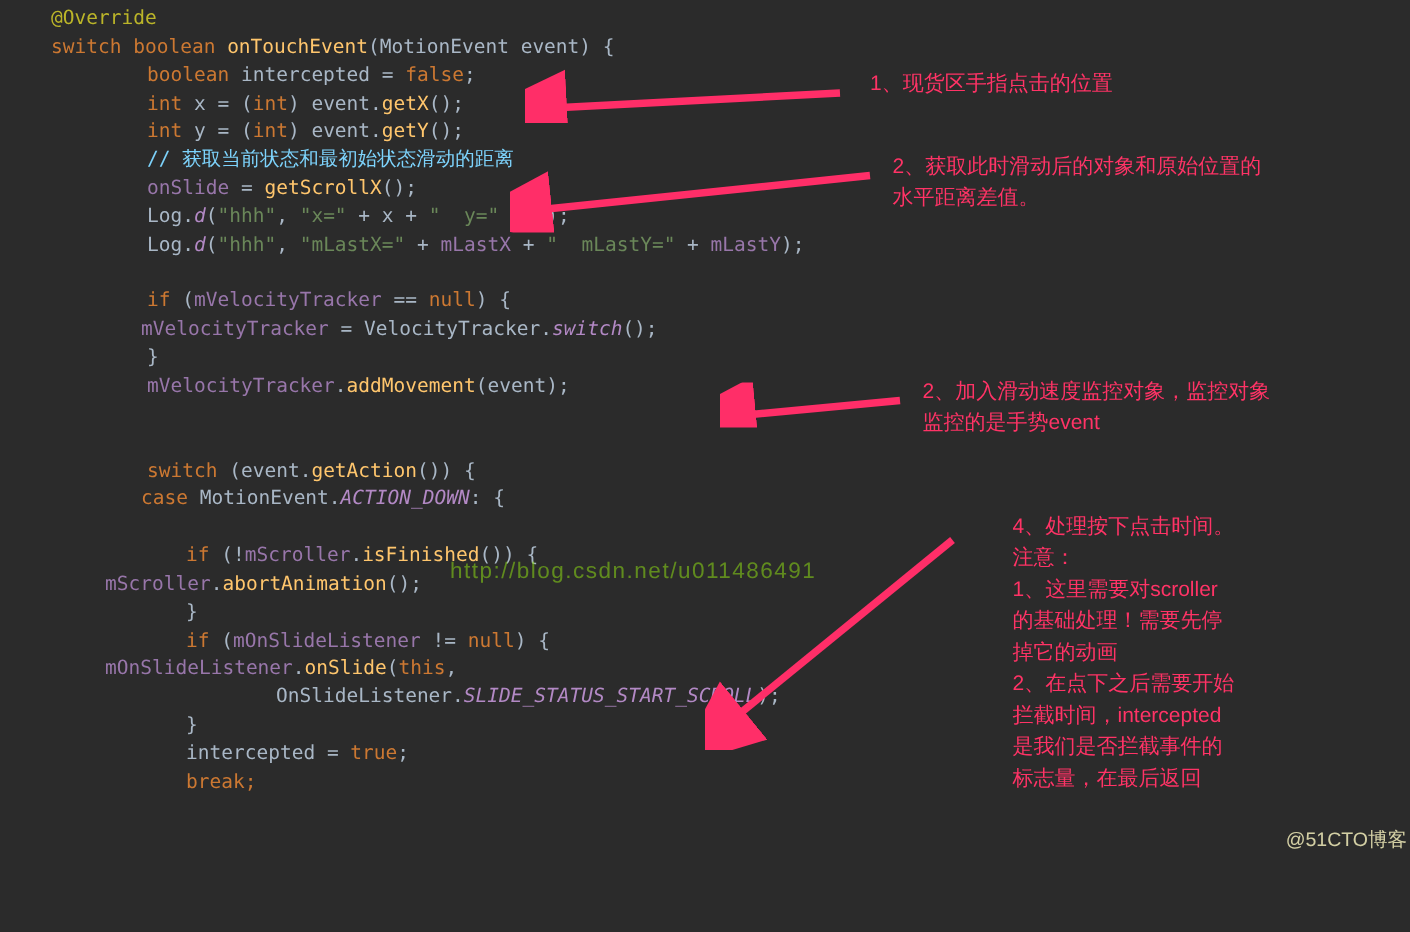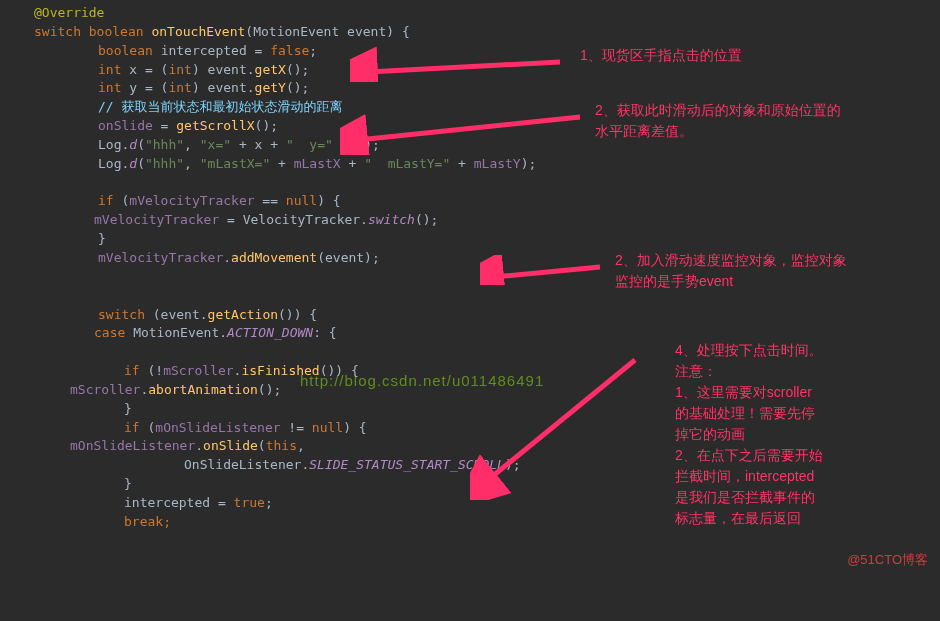--- a/index.html
+++ b/index.html
@@ -65,23 +65,23 @@
   .watermark-center {
     position: absolute;
     color: #84cc16;
     font-family: "Arial", sans-serif;
     font-size: 15px;
     letter-spacing: 1px;
     opacity: .6;
   }
   .watermark-corner {
     position: absolute;
-    right: 12px;
+    right: 2px;
     bottom: 6px;
-    color: #ef4444;
+    color: #fef9c3;
     font-family: "PingFang SC","Microsoft YaHei",sans-serif;
     font-size: 13px;
     opacity: .8;
   }
 </style>
 </head>
 <body>
 
 <div class="code-area">
 <pre><span class="line indent1"><span class="c-anno">@Override</span></span>

